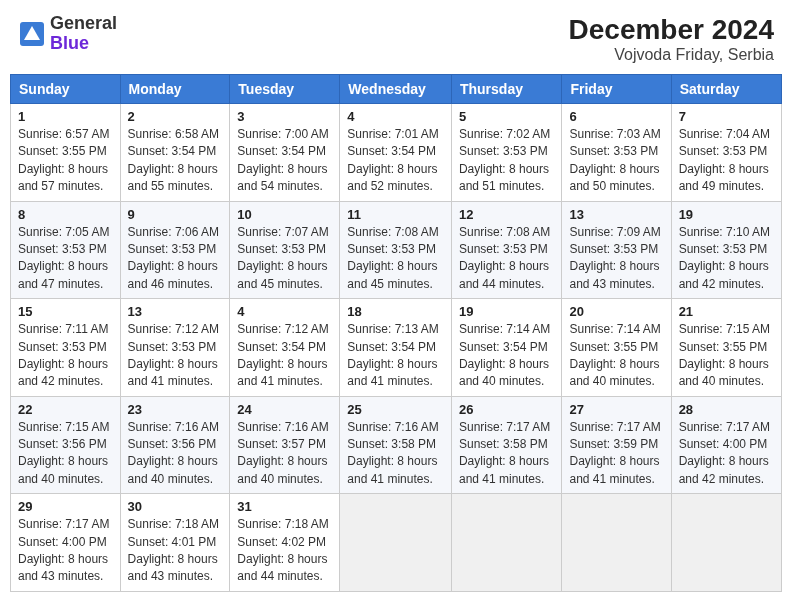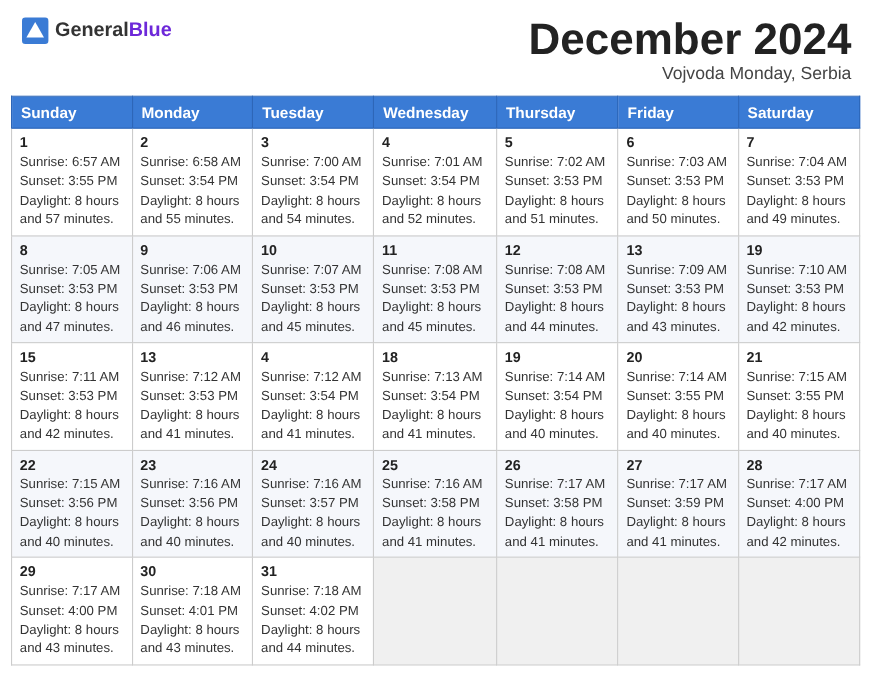--- a/index.html
+++ b/index.html
@@ -16,20 +16,21 @@
       align-items: flex-start;
       margin-bottom: 6px;
       padding: 4px 8px;
     }
     .logo {
       display: flex;
       align-items: center;
     }
     .logo-text {
       display: flex;
+      flex-direction: column;
       line-height: 1.1;
       justify-content: center;
     }
     .logo-general {
       font-size: 18px;
       font-weight: bold;
       color: #333;
     }
     .logo-blue {
       font-size: 18px;
@@ -38,21 +39,21 @@
     }
     .logo-icon {
       width: 28px;
       height: 28px;
       margin-right: 4px;
     }
     .title-section {
       text-align: right;
     }
     .month-title {
-      font-size: 40px;
+      font-size: 28px;
       font-weight: bold;
       color: #222;
     }
     .location {
       font-size: 16px;
       color: #444;
     }
     .calendar {
       width: 100%;
       border-collapse: collapse;
@@ -105,21 +106,21 @@
       <rect x="2" y="2" width="24" height="24" rx="3" fill="#3a7bd5"></rect>
       <polygon points="14,6 22,20 6,20" fill="white"></polygon>
     </svg>
     <div class="logo-text">
       <span class="logo-general">General</span>
       <span class="logo-blue">Blue</span>
     </div>
   </div>
   <div class="title-section">
     <div class="month-title">December 2024</div>
-    <div class="location">Vojvoda Monday, Serbia</div>
+    <div class="location">Vojvoda Friday, Serbia</div>
   </div>
 </div>
 
 <table class="calendar">
   <thead>
     <tr>
     <th>Sunday</th>
         <th>Monday</th>
         <th>Tuesday</th>
         <th>Wednesday</th>

